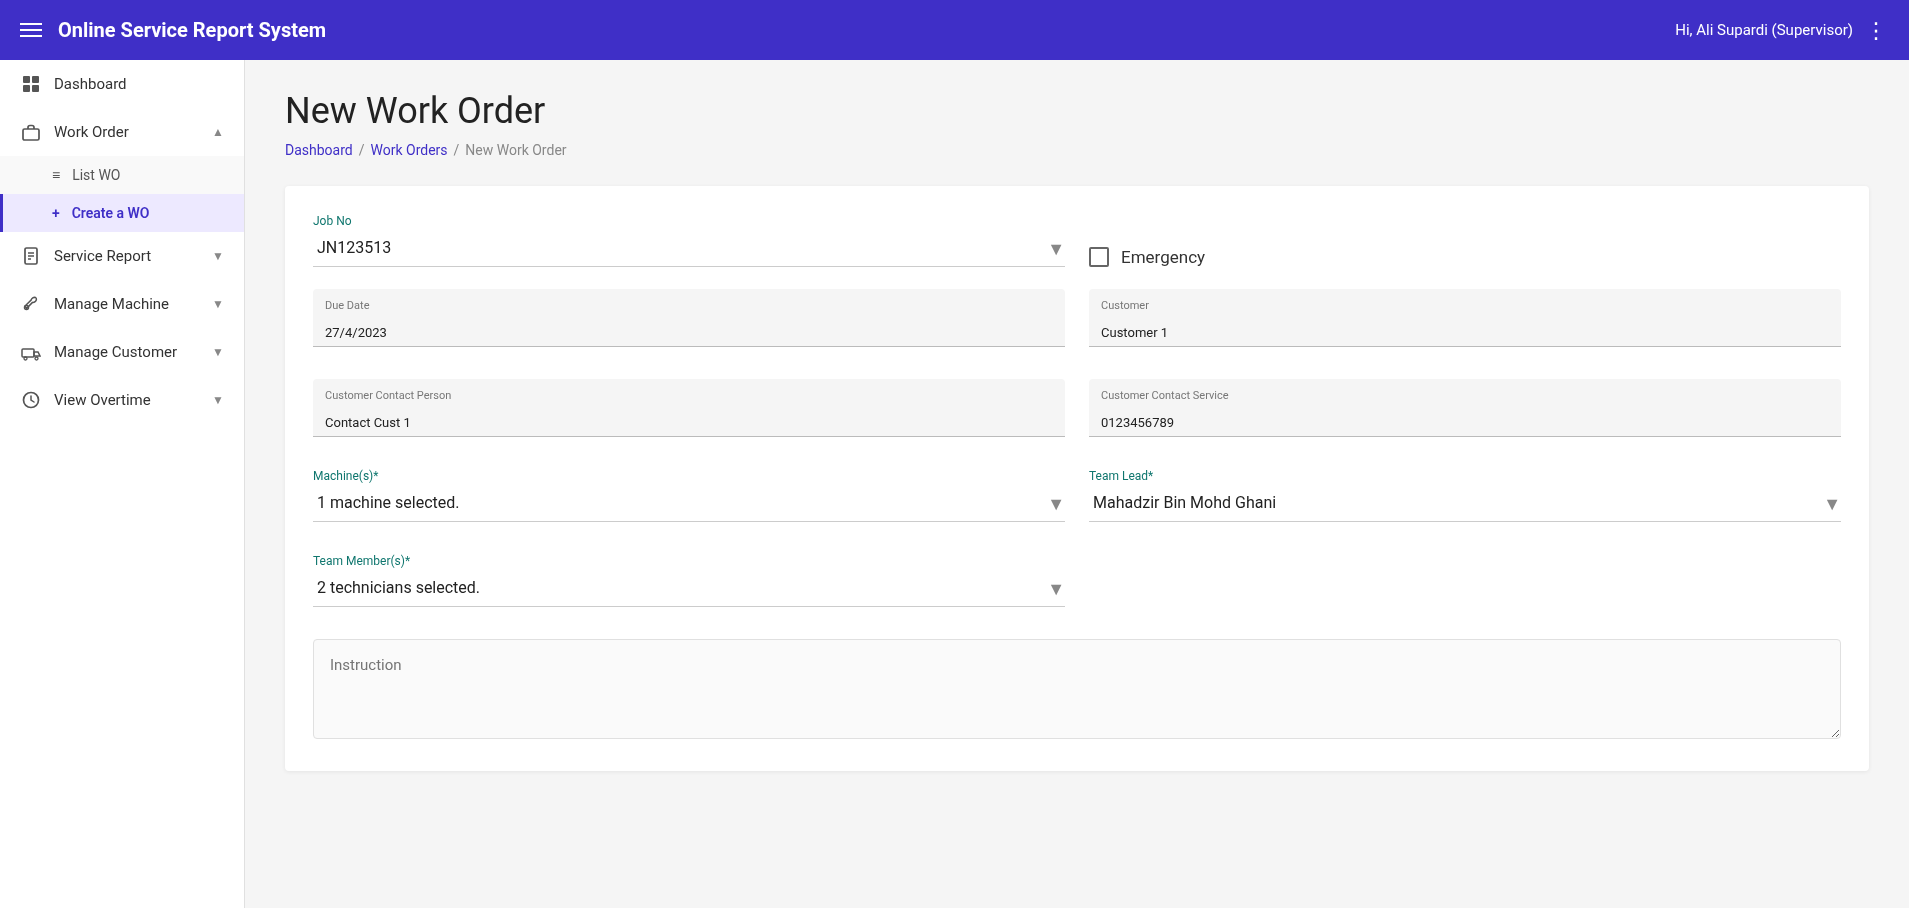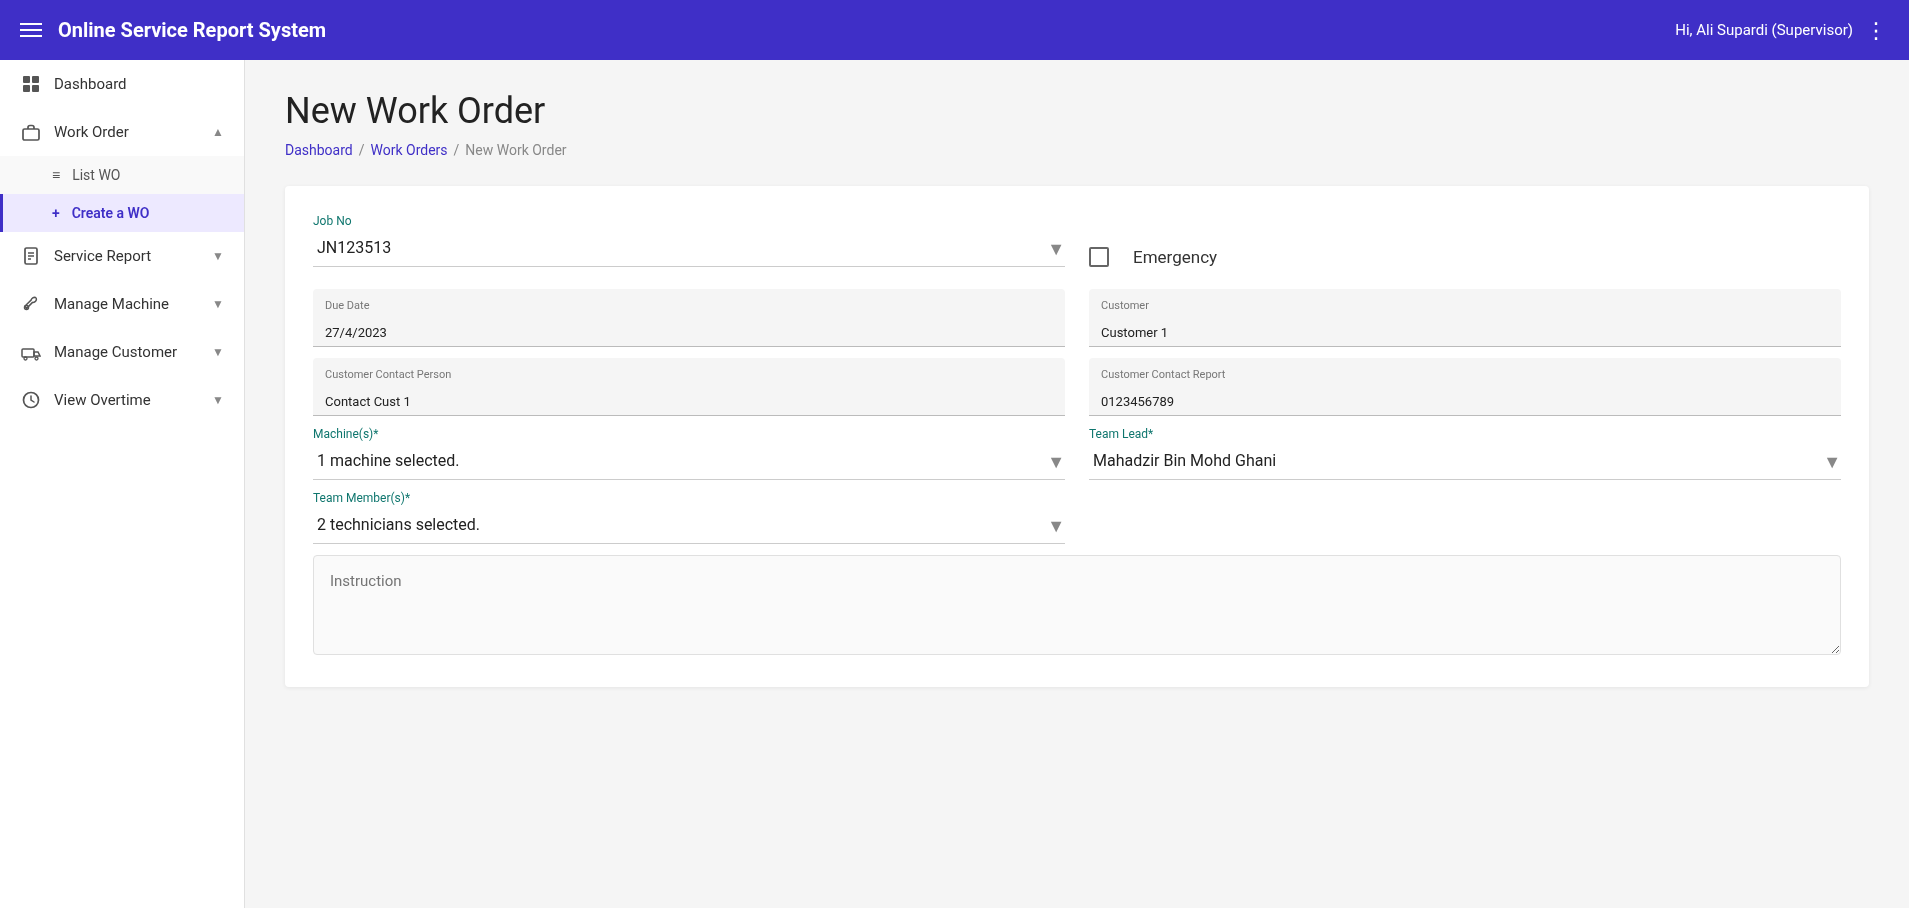--- a/index.html
+++ b/index.html
@@ -77,21 +77,21 @@
 
     
     .form-card {
       background: white;
       border-radius: 4px;
       padding: 28px 28px 32px 28px;
       box-shadow: 0 1px 4px rgba(0,0,0,0.07);
     }
 
     
-    .form-row { display: flex; gap: 24px; margin-bottom: 11px; align-items: flex-end; }
+    .form-row { display: flex; gap: 24px; margin-bottom: 32px; align-items: flex-end; }
     .form-group { display: flex; flex-direction: column; flex: 1; }
     .form-group.half { flex: 0 0 calc(50% - 12px); }
     .form-group label {
       font-size: 12px;
       color: #0f766e;
       margin-bottom: 4px;
       font-weight: 400;
     }
 
     
@@ -102,21 +102,21 @@
       padding: 6px 0;
       cursor: pointer;
     }
     .dropdown-field .df-value { flex: 1; font-size: 16px; color: #222; padding-left: 4px; }
     .dropdown-field .df-arrow { color: #888; font-size: 18px; }
 
     
     .emergency-row {
       display: flex;
       align-items: center;
-      gap: 24px;
+      gap: 12px;
       padding-top: 8px;
     }
     .emergency-checkbox {
       width: 20px; height: 20px;
       border: 2px solid #666;
       border-radius: 2px;
       cursor: pointer;
       flex-shrink: 0;
       background: white;
     }
@@ -312,21 +312,21 @@
 
       <div class="form-row">
         <div class="form-group">
           <div class="filled-section">
             <span class="fl">Customer Contact Person</span>
             <span class="fv">Contact Cust 1</span>
           </div>
         </div>
         <div class="form-group">
           <div class="filled-section">
-            <span class="fl">Customer Contact Report</span>
+            <span class="fl">Customer Contact Service</span>
             <span class="fv">0123456789</span>
           </div>
         </div>
       </div>
 
       <div class="form-row">
         <div class="form-group">
           <label>Machine(s)*</label>
           <div class="dropdown-field">
             <span class="df-value">1 machine selected.</span>

